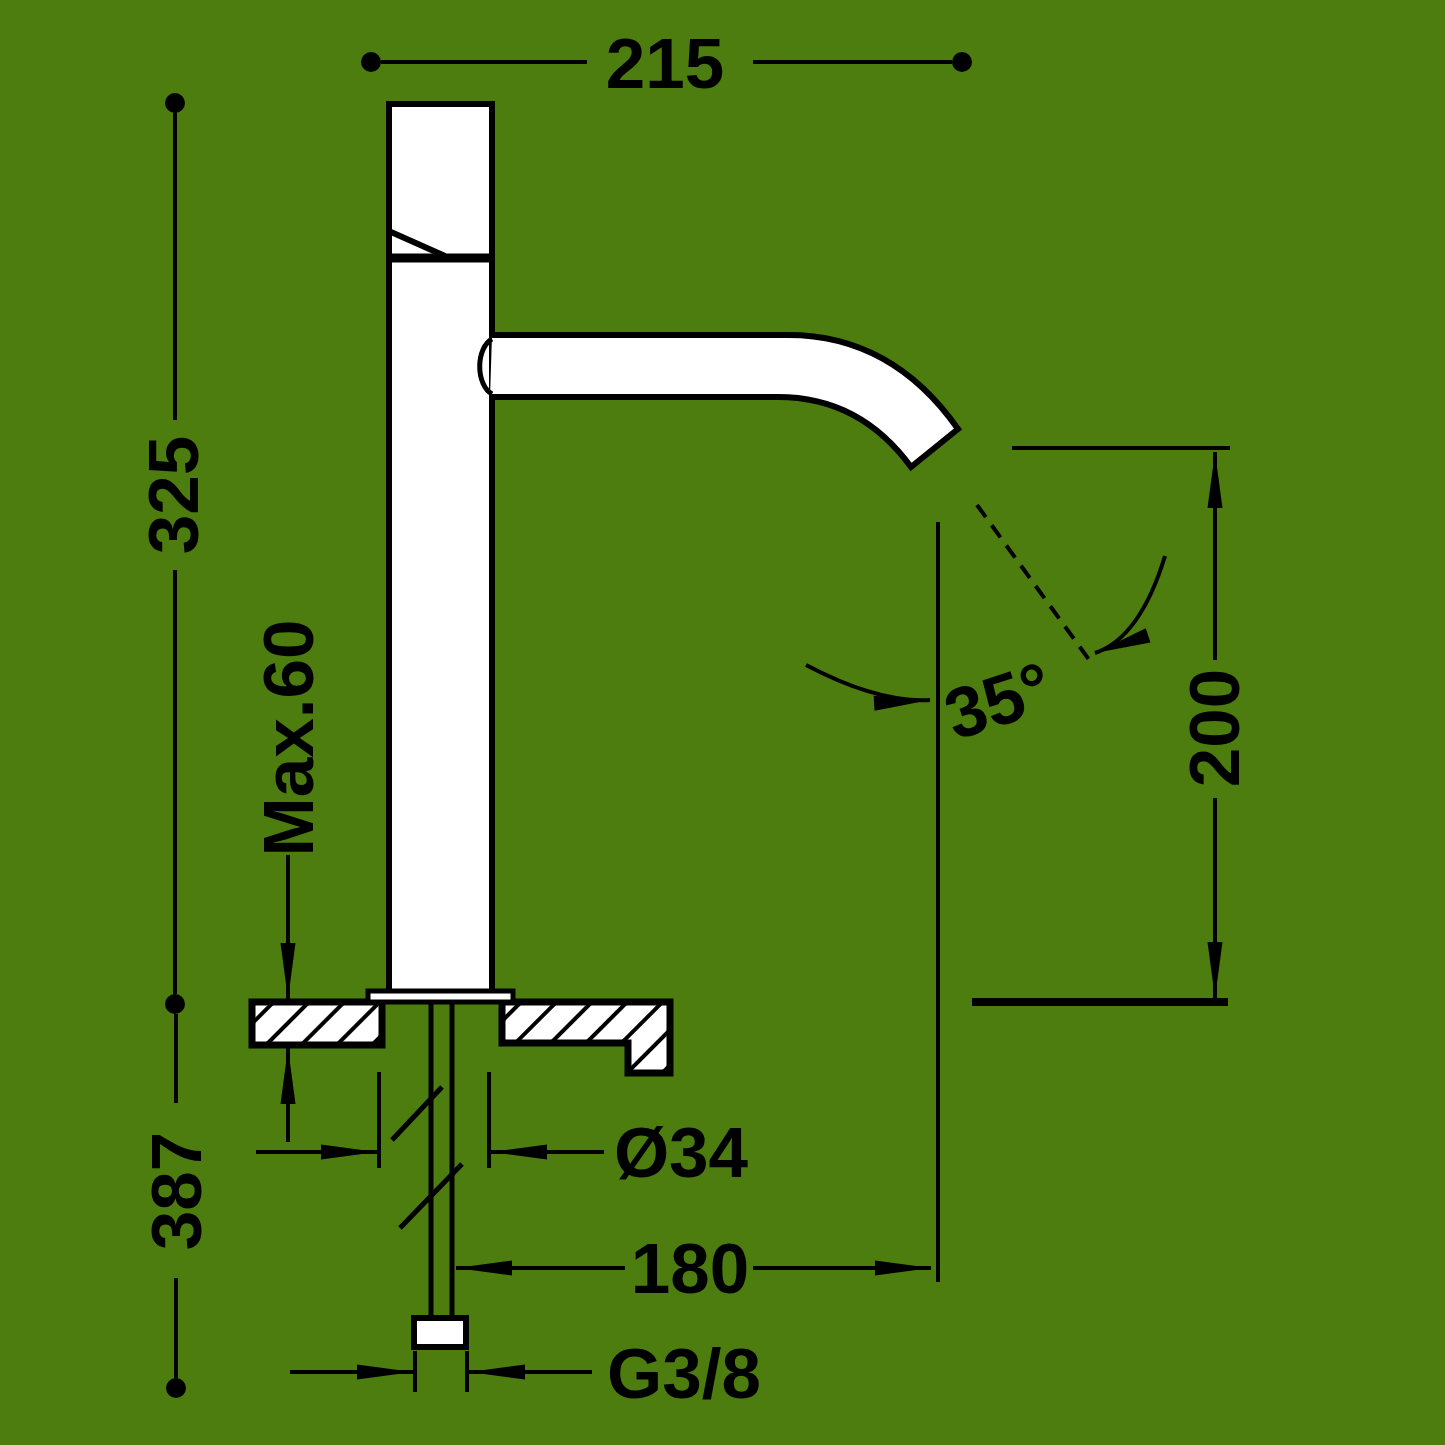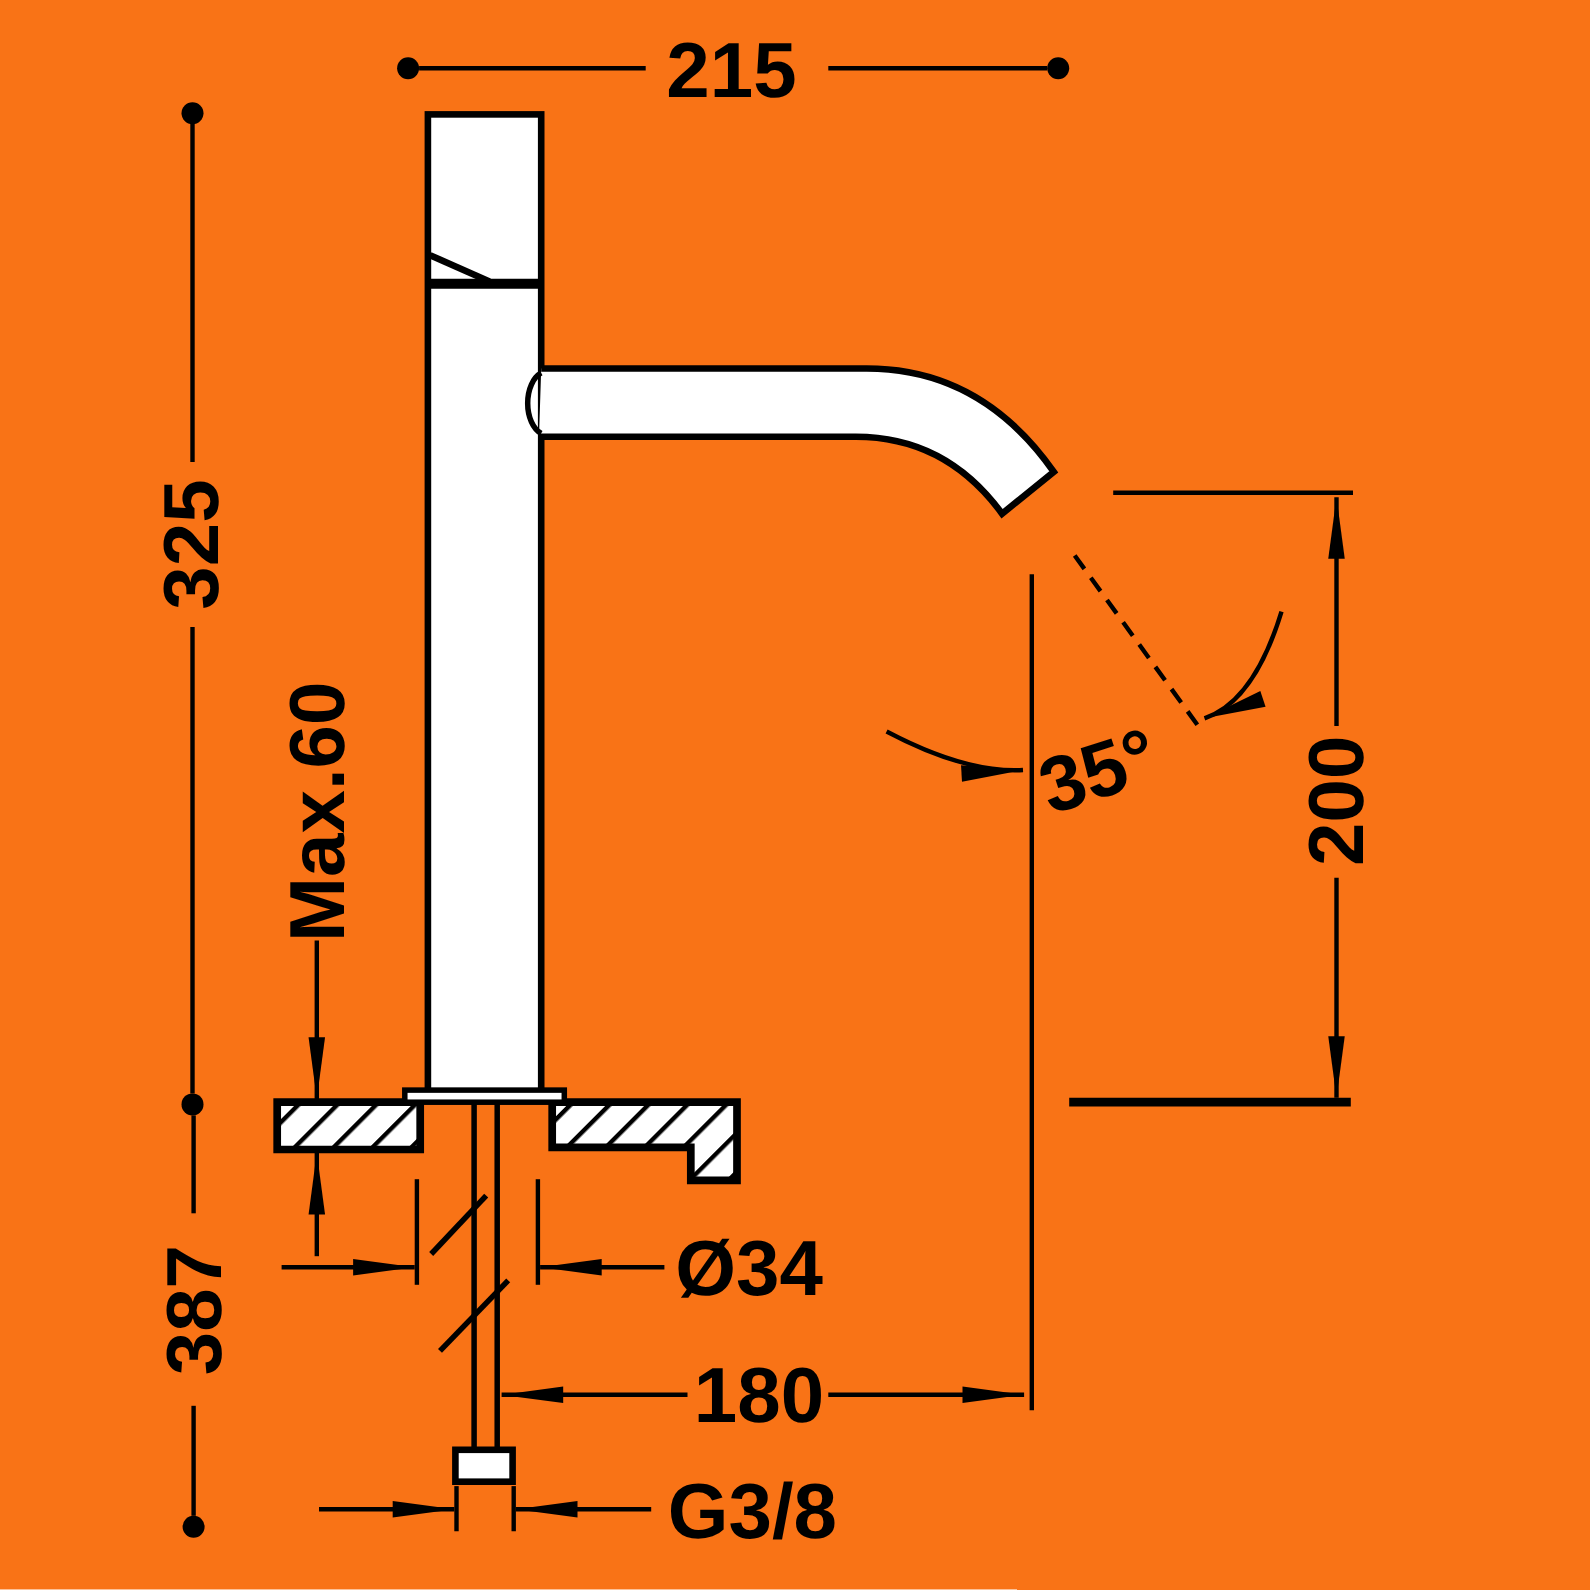--- a/index.html
+++ b/index.html
@@ -1,16 +1,16 @@
 <!DOCTYPE html>
 <html><head>
 <meta charset="utf-8">
 <style>
   html,body{margin:0;padding:0;background:#ffffff;}
-  .canvas{width:1445px;height:1445px;background:#f97316;position:relative;overflow:hidden;}
+  .canvas{width:1445px;height:1445px;background:#4d7c0f;position:relative;overflow:hidden;}
   svg{display:block;}
   text{
     font-family:"Liberation Sans","DejaVu Sans",sans-serif;
     font-weight:bold;
     font-size:71px;
     fill:#000;
     letter-spacing:0px;
   }
 </style>
 </head>

